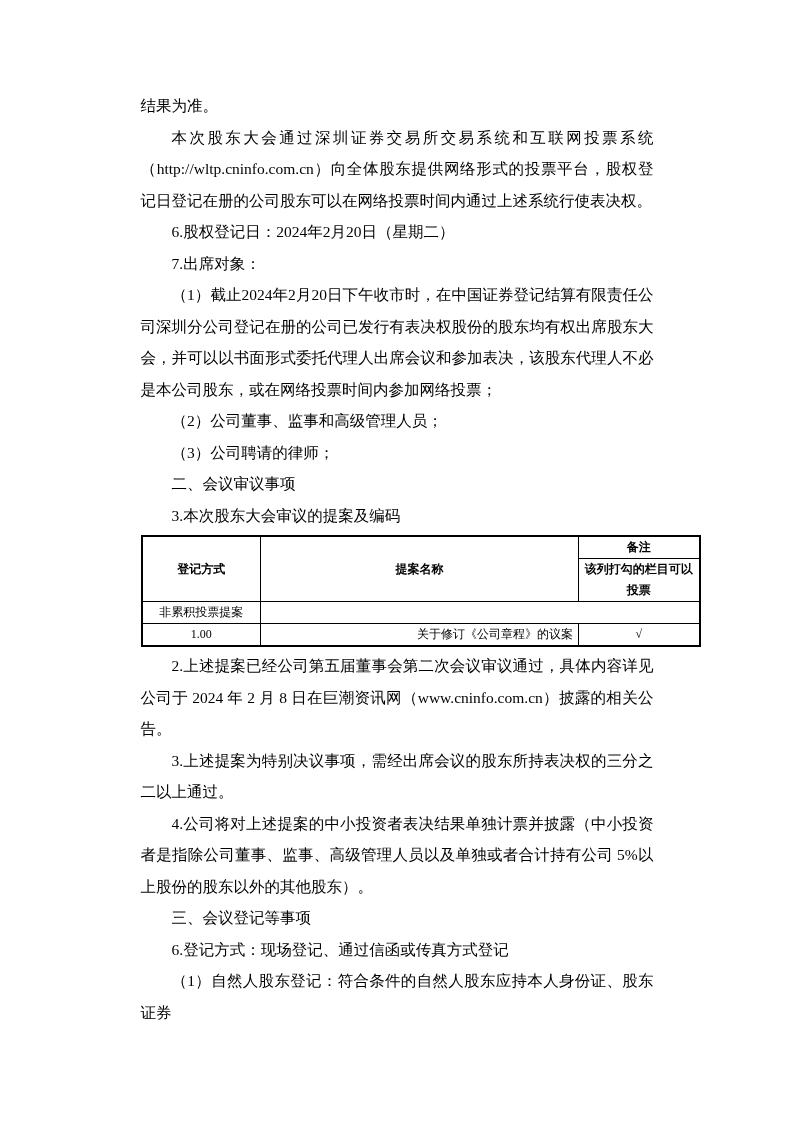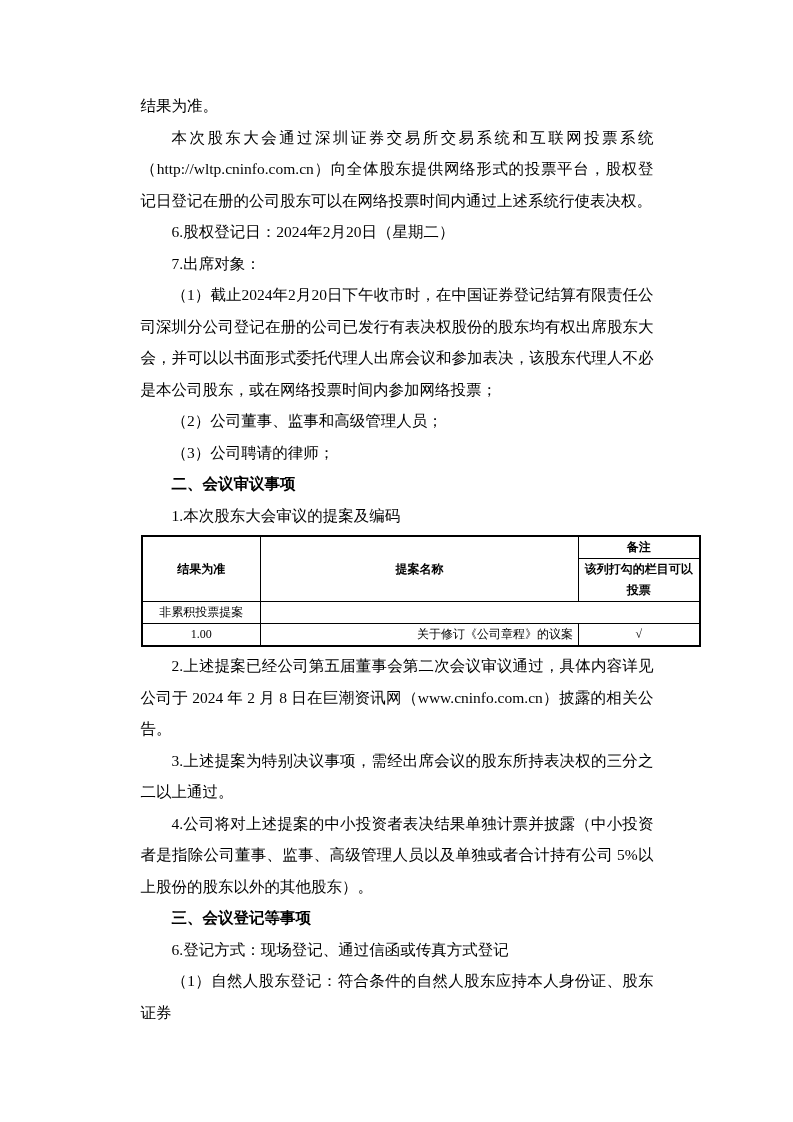--- a/index.html
+++ b/index.html
@@ -16,21 +16,21 @@
     line-height: 31.5px;
     color: #000000;
     overflow: hidden;
   }
   .page p {
     margin: 0;
     text-align: justify;
   }
   .indent { text-indent: 2em; }
   .heading {
-    font-weight: bold;
+    font-weight: normal;
     text-indent: 2em;
     text-align: left;
   }
   table.proposal {
     width: 100%;
     table-layout: fixed;
     border-collapse: collapse;
     border: 2px solid #000;
     margin: 4px 0 3px 0;
   }
@@ -57,31 +57,31 @@
 <div class="page">
 
   <p>结果为准。</p>
   <p class="indent">本次股东大会通过深圳证券交易所交易系统和互联网投票系统（http://wltp.cninfo.com.cn）向全体股东提供网络形式的投票平台，股权登记日登记在册的公司股东可以在网络投票时间内通过上述系统行使表决权。</p>
   <p class="indent">6.股权登记日：2024年2月20日（星期二）</p>
   <p class="indent">7.出席对象：</p>
   <p class="indent">（1）截止2024年2月20日下午收市时，在中国证券登记结算有限责任公司深圳分公司登记在册的公司已发行有表决权股份的股东均有权出席股东大会，并可以以书面形式委托代理人出席会议和参加表决，该股东代理人不必是本公司股东，或在网络投票时间内参加网络投票；</p>
   <p class="indent">（2）公司董事、监事和高级管理人员；</p>
   <p class="indent">（3）公司聘请的律师；</p>
   <p class="heading">二、会议审议事项</p>
-  <p class="indent">1.本次股东大会审议的提案及编码</p>
+  <p class="indent">3.本次股东大会审议的提案及编码</p>
 
   <table class="proposal">
     <colgroup>
       <col class="col-code">
       <col class="col-name">
       <col class="col-remark">
     </colgroup>
     <tbody>
         <tr>
-      <td class="hdr" rowspan="2">结果为准</td>
+      <td class="hdr" rowspan="2">登记方式</td>
       <td class="hdr" rowspan="2">提案名称</td>
       <td class="hdr row-slim">备注</td>
     </tr>
     <tr class="row-note">
       <td class="hdr">该列打勾的栏目可以投票</td>
     </tr>
     <tr class="row-slim">
       <td>非累积投票提案</td>
       <td colspan="2"></td>
     </tr>

